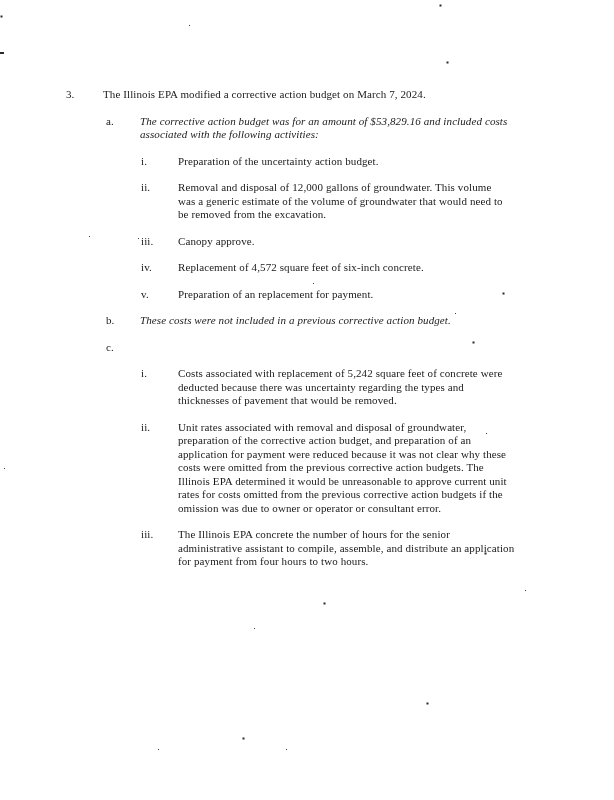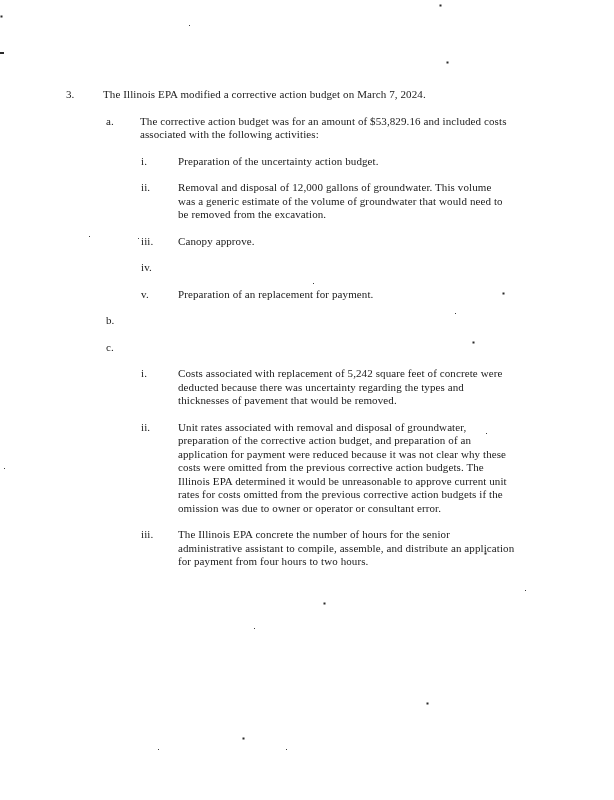--- a/index.html
+++ b/index.html
@@ -36,21 +36,21 @@
     flex: 0 0 auto;
   }
   .row .txt {
     flex: 0 1 auto;
     white-space: pre-line;
   }
   
   .l1 .num { margin-left: 66px;  width: 37px; }
   .l1 .txt { max-width: 400px; text-align: center; }
   .l2 .num { margin-left: 106px; width: 34px; }
-  .l2 .txt { max-width: 394px; }
+  .l2 .txt { max-width: 394px; font-style: italic; }
   .l3 .num { margin-left: 141px; width: 37px; }
   .l3 .txt { max-width: 356px; }
 
   
   .specks {
     position: absolute;
     top: 0; left: 0;
     width: 1px; height: 1px;
     background: transparent;
     box-shadow:
@@ -115,29 +115,31 @@
 be removed from the excavation.</span>
     </div>
 
     <div class="row l3">
       <span class="num">iii.</span>
       <span class="txt">Canopy approve.</span>
     </div>
 
     <div class="row l3">
       <span class="num">iv.</span>
+      <span class="txt">Replacement of 4,572 square feet of six-inch concrete.</span>
     </div>
 
     <div class="row l3">
       <span class="num">v.</span>
       <span class="txt">Preparation of an replacement for payment.</span>
     </div>
 
     <div class="row l2">
       <span class="num">b.</span>
+      <span class="txt">These costs were not included in a previous corrective action budget.</span>
     </div>
 
     <div class="row l2">
       <span class="num">c.</span>
     </div>
 
     <div class="row l3">
       <span class="num">i.</span>
       <span class="txt">Costs associated with replacement of 5,242 square feet of concrete were
 deducted because there was uncertainty regarding the types and

